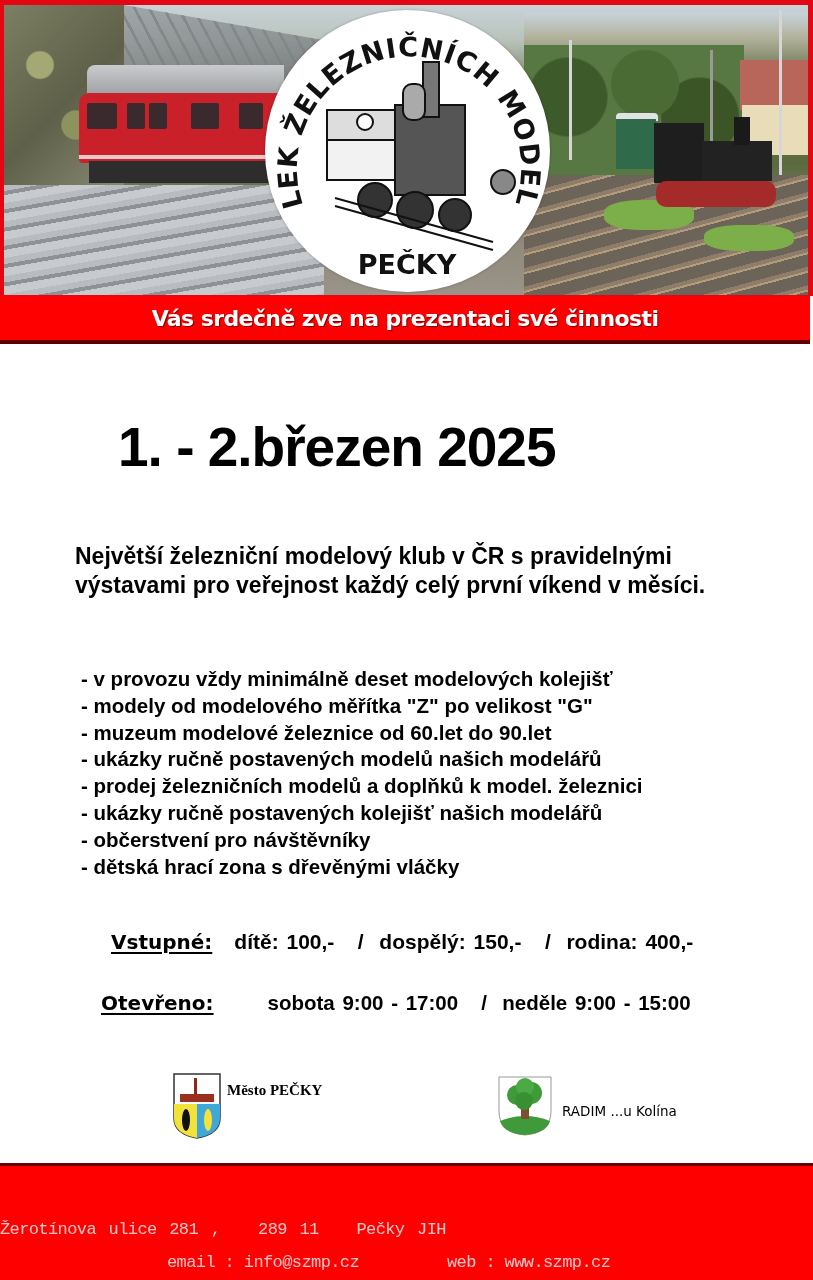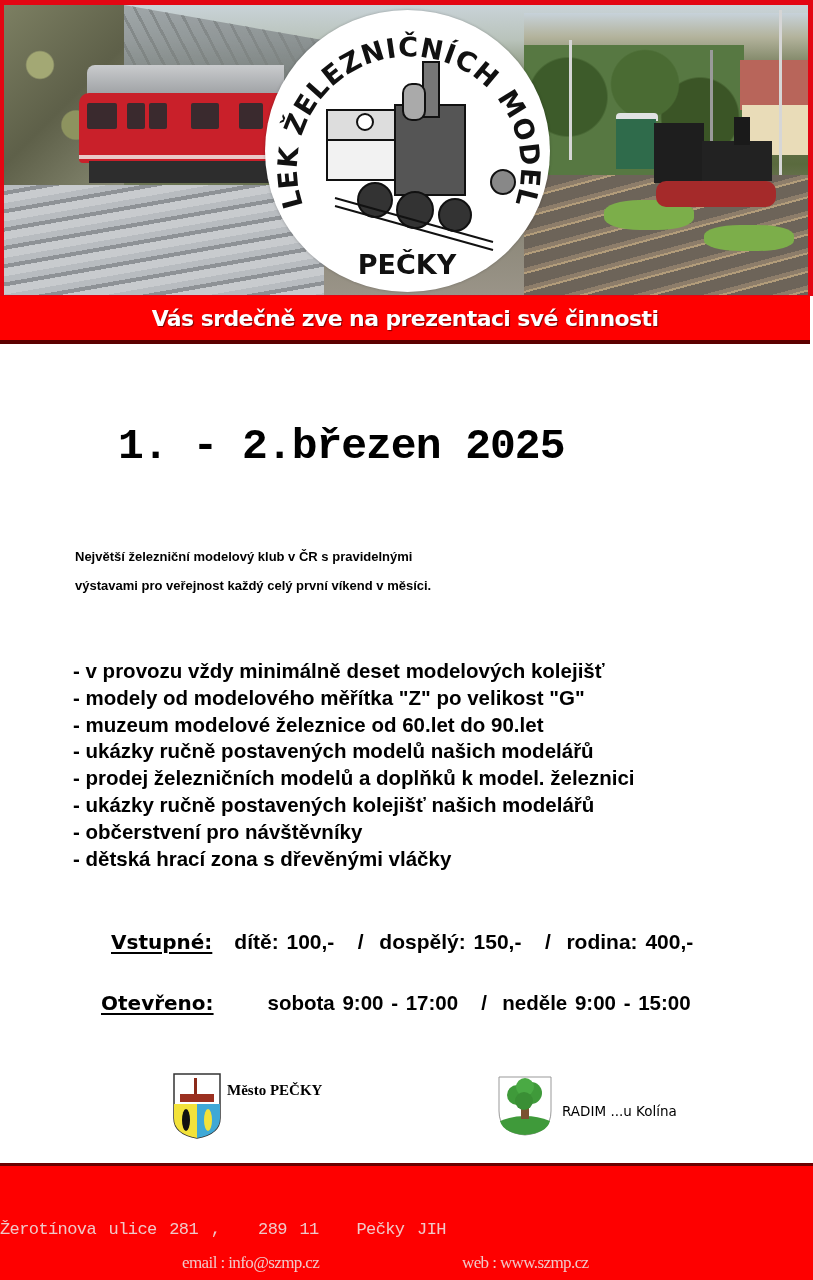--- a/index.html
+++ b/index.html
@@ -49,23 +49,23 @@
   
   .logo { position: absolute; left: 265px; top: 10px; width: 285px; height: 282px; border-radius: 50%; background: #ffffff; box-shadow: 0 0 3px rgba(0,0,0,.25); }
   .logo svg { position: absolute; left: 0; top: 0; }
 
   
   .invite { position: absolute; left: 0; top: 296px; width: 810px; height: 44px; background: #fe0000;
             border-bottom: 4px solid #5c0000; display: flex; align-items: center; justify-content: center; }
   .invite span { color: #ffffff; font-family: "DejaVu Sans", sans-serif; font-weight: bold; font-size: 22px; letter-spacing: -0.6px; text-shadow: 1px 1px 1px #7a0000; }
 
   
-  .date { position: absolute; left: 118px; top: 412px; font-family: Liberation Mono, monospace; font-weight: bold; font-size: 43px; letter-spacing: -1px; line-height: 70px; white-space: nowrap; }
-  .intro { position: absolute; left: 75px; top: 542px; font-family: "Liberation Sans", sans-serif; font-weight: bold; font-size: 13px; line-height: 29px; }
-  .features { position: absolute; left: 73px; top: 658px; list-style: none; margin: 0; padding: 0;
+  .date { position: absolute; left: 118px; top: 412px; font-family: Liberation Sans, sans-serif; font-weight: bold; font-size: 55px; letter-spacing: -1px; line-height: 70px; white-space: nowrap; }
+  .intro { position: absolute; left: 75px; top: 542px; font-family: "Liberation Sans", sans-serif; font-weight: bold; font-size: 23px; line-height: 29px; }
+  .features { position: absolute; left: 73px; top: 658px; list-style: none; margin: 8px; padding: 0;
               font-family: "Liberation Sans", sans-serif; font-weight: bold; font-size: 20.5px; line-height: 26.8px; }
   .features li { white-space: nowrap; }
 
   .row { position: absolute; display: flex; align-items: baseline; white-space: nowrap; }
   .row .lbl { font-family: "DejaVu Sans", sans-serif; font-weight: bold; font-size: 20px; text-decoration: underline; text-underline-offset: 3px; }
   .row .val { font-family: "Liberation Sans", sans-serif; font-weight: bold; font-size: 21px; }
   .row-entry { left: 111px; top: 930px; }
   .row-entry .val { margin-left: 22px; word-spacing: 2px; }
   .row-open { left: 101px; top: 991px; }
   .row-open .val { margin-left: 54px; word-spacing: 2px; font-size: 20.5px; }
@@ -76,21 +76,21 @@
   .sp1 .name { font-family: "Liberation Serif", serif; font-weight: bold; font-size: 15px; margin-left: 5px; margin-top: 10px; }
   .sp2 { left: 497px; top: 1075px; align-items: center; }
   .sp2 .name { font-family: "DejaVu Sans", sans-serif; font-size: 13.5px; margin-left: 9px; margin-top: 10px; }
 
   
   .footer { position: absolute; left: 0; top: 1163px; width: 813px; height: 117px; background: #fe0000; border-top: 3px solid #6a0000; }
   .footer .l1 { position: absolute; left: 0; width: 813px; top: 8px; text-align: center; color: #f6e4e4;
                 font-family: "DejaVu Sans", sans-serif; font-weight: bold; font-size: 25px; letter-spacing: -0.8px; text-shadow: 1px 1px 1px #7a0000; }
   .footer .l2 { position: absolute; left: 0; width: 813px; top: 54px; text-align: left; color: #f0c8c8;
                 font-family: Liberation Mono, monospace; font-size: 17px; letter-spacing: -0.6px; word-spacing: 3px; white-space: pre; }
-  .footer .l3 { position: absolute; top: 87px; color: #f0c8c8; font-family: Liberation Serif, serif; font-size: 17px; letter-spacing: -0.6px; margin-left: 15px; }
+  .footer .l3 { position: absolute; top: 87px; color: #f0c8c8; font-family: Liberation Mono, monospace; font-size: 17px; letter-spacing: -0.6px; }
   .footer .email { left: 167px; }
   .footer .web { left: 447px; }
 </style>
 </head>
 <body>
 
 <div class="hero">
   <div class="photo">
     <div class="hills"></div>
     <div class="trees"></div>

